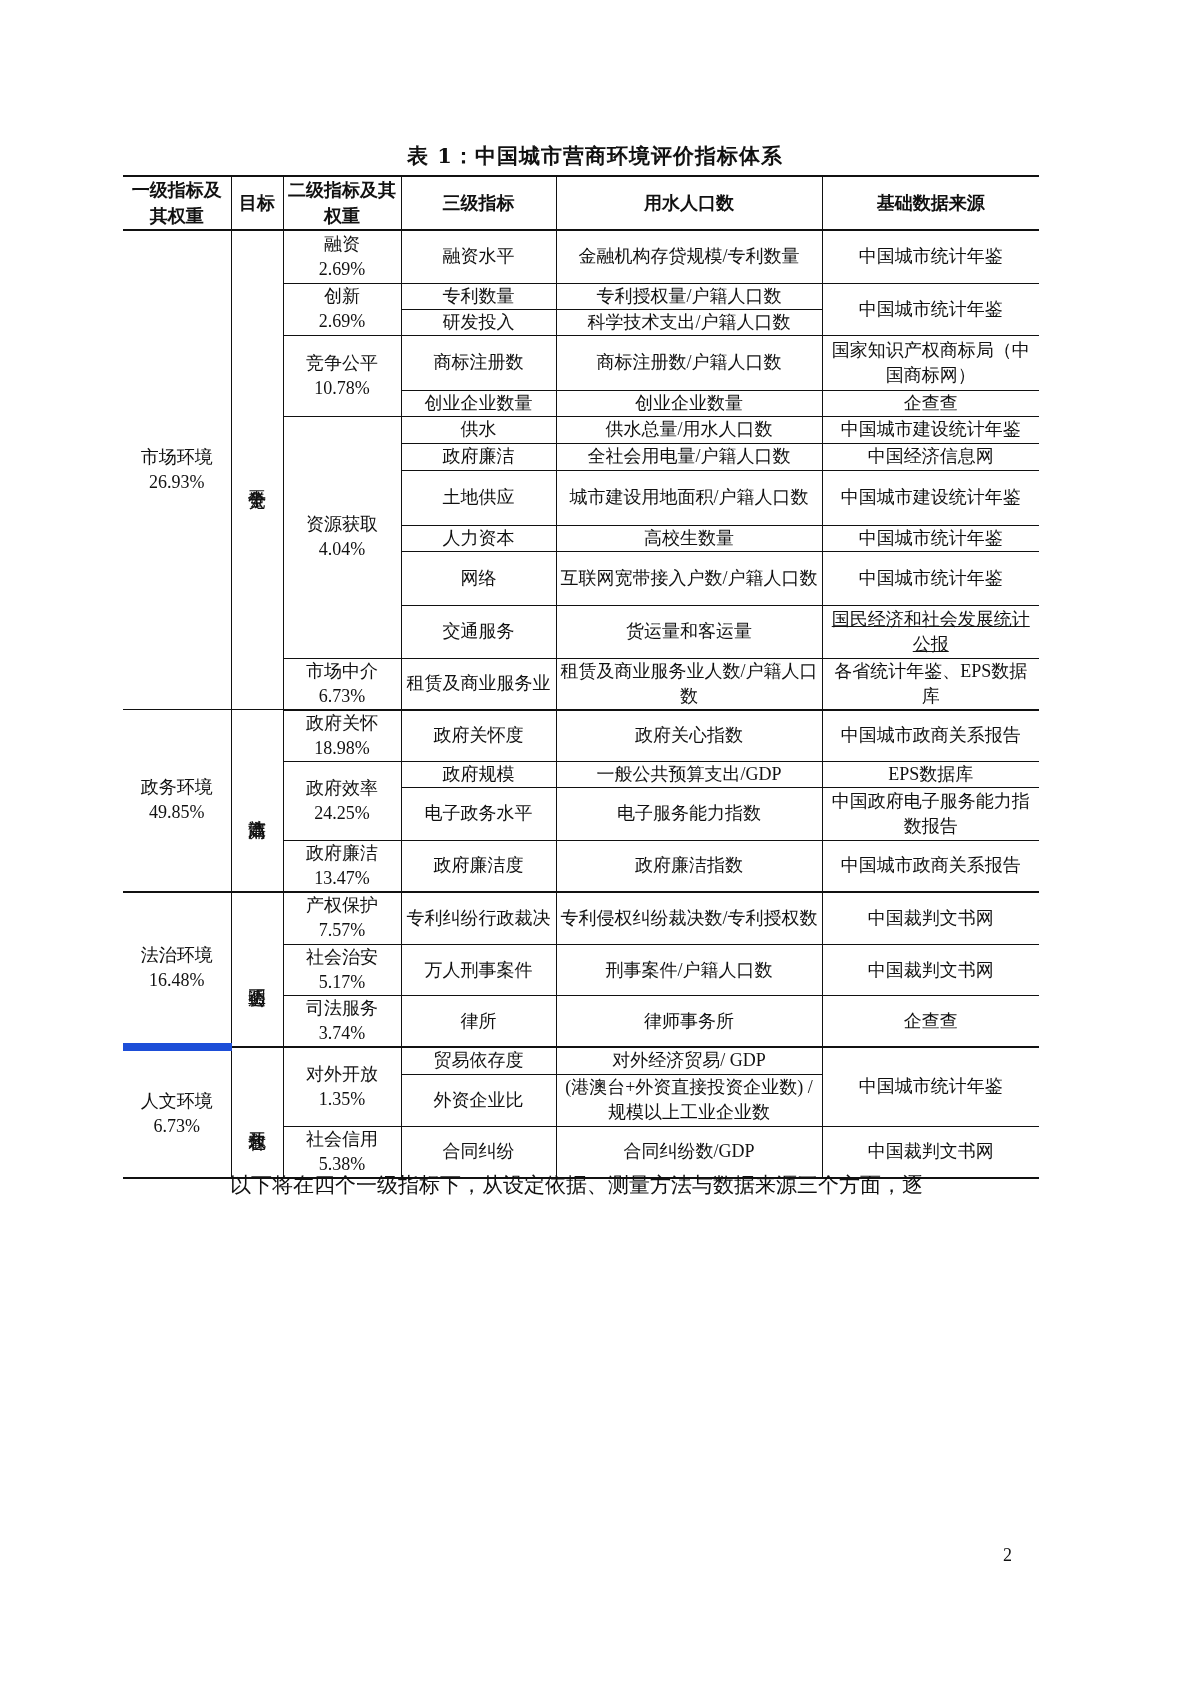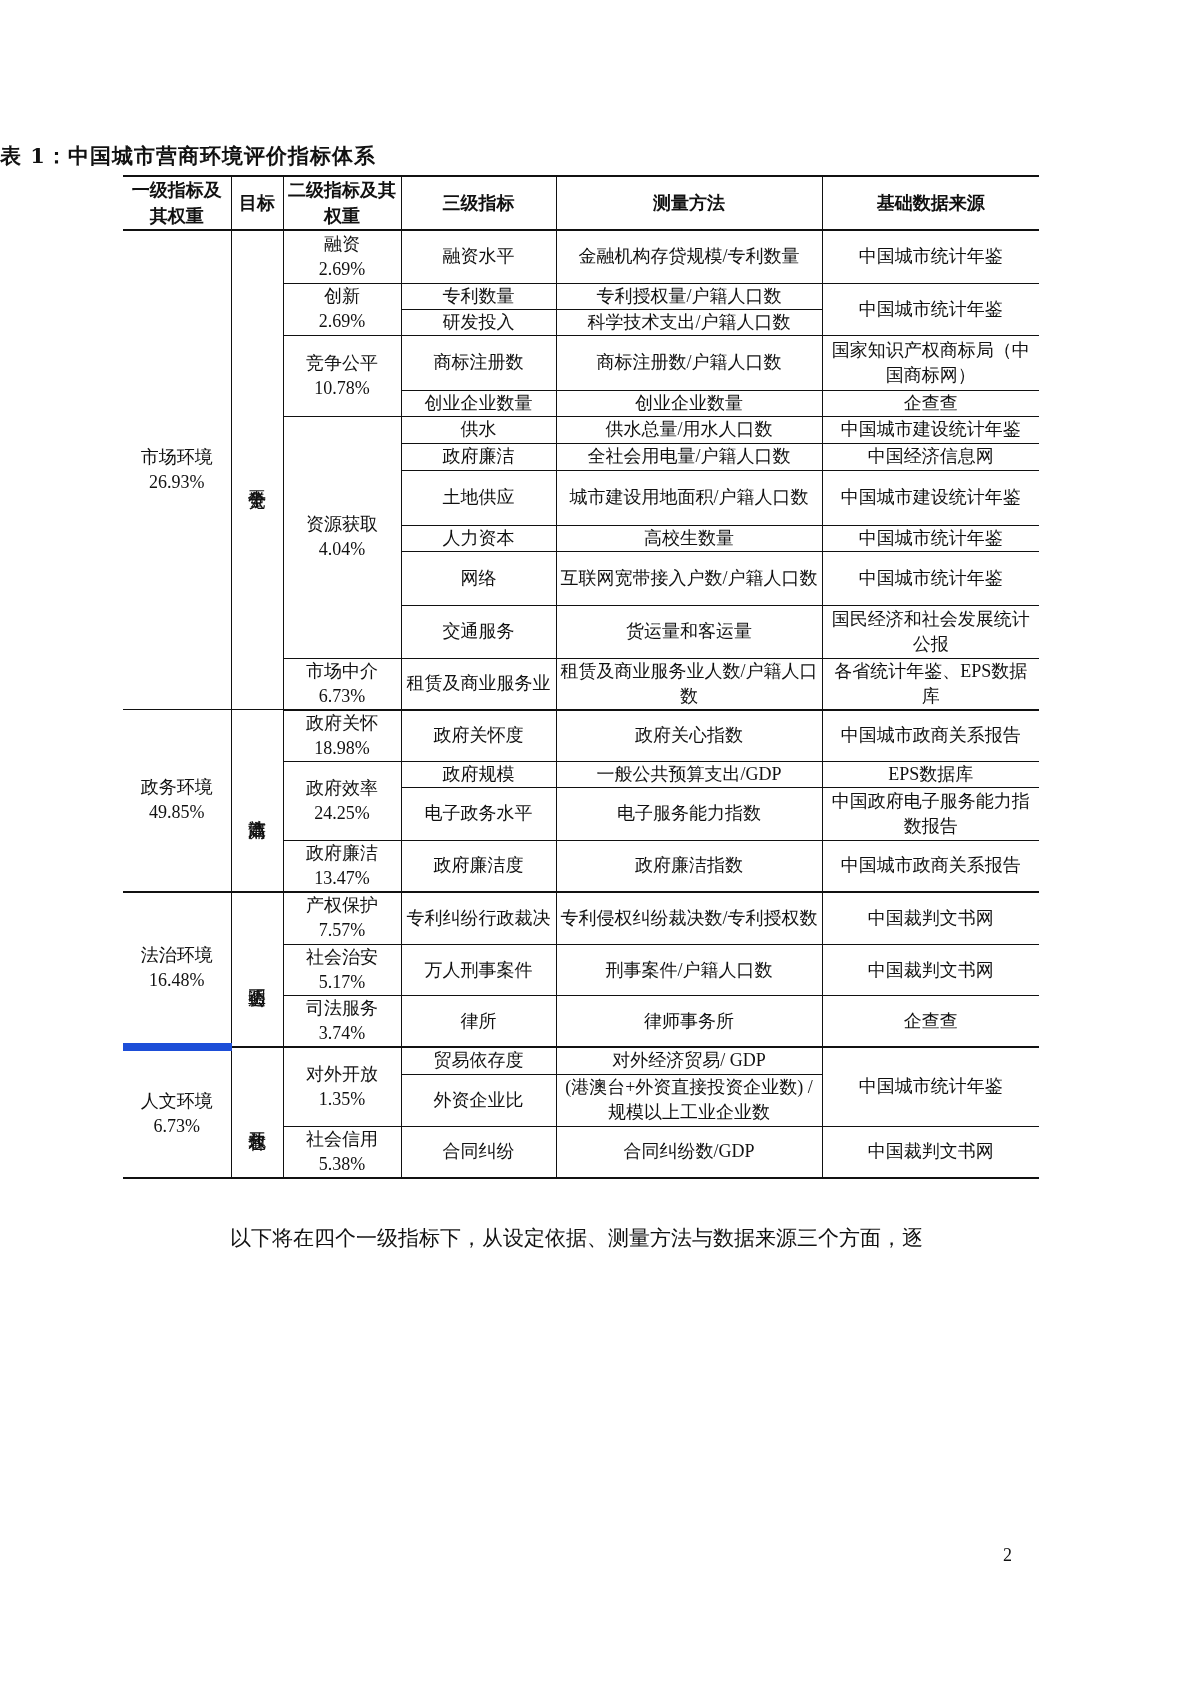--- a/index.html
+++ b/index.html
@@ -1,32 +1,32 @@
 <!DOCTYPE html>
 <html><head>
 <meta charset="utf-8">
 <style>
   html, body { margin:0; padding:0; background:#ffffff; }
   body { width:1190px; height:1684px; position:relative; overflow:hidden;
          font-family:"Liberation Serif","DejaVu Serif",serif; color:#111; }
-  .title { position:absolute; left:0; width:1190px; top:142px; text-align:left;
+  .title { position:absolute; left:0; width:1190px; top:142px; text-align:center;
            font-family:"DejaVu Serif",serif; font-weight:bold; font-size:21px; letter-spacing:1px; }
   table.idx { position:absolute; left:123px; top:175px; width:916px; border-collapse:collapse;
               table-layout:fixed; font-size:18px; }
   table.idx td, table.idx th { border:1px solid #111; text-align:center; vertical-align:middle;
               padding:0 4px; line-height:25px; }
   table.idx { border-top:2px solid #111; border-bottom:2px solid #111; }
   table.idx td:first-child, table.idx th:first-child { border-left:none; }
   table.idx td:last-child, table.idx th:last-child { border-right:none; }
   table.idx th { font-family:"DejaVu Sans",sans-serif; font-weight:bold; font-size:18px; line-height:26px; }
   tr.hdr th { border-bottom:2px solid #111; }
   tr.grp-end td { border-bottom:2px solid #111; }
   .vert { writing-mode:vertical-rl; text-orientation:upright; letter-spacing:0; font-size:18px; line-height:20px; }
-  .left { text-align:left; }
-  .para { position:absolute; left:178px; width:840px; font-size:21px; line-height:46px; top:1215px; }
+  .left { text-align:left;text-decoration:underline; }
+  .para { position:absolute; left:178px; width:840px; font-size:21px; line-height:46px; top:1162px; }
   .para .l1 { padding-left:52px; display:block; }
   .para .l2 { display:block; margin-left:-2px; }
   .pageno { position:absolute; left:1003px; top:1545px; font-size:18px; }
 </style>
 </head>
 <body>
 
 <div class="title">表 1：中国城市营商环境评价指标体系</div>
 
 <table class="idx">
@@ -37,21 +37,21 @@
     <col style="width:155px">
       <col style="width:266px">
       <col style="width:217px">
   </colgroup>
   <tbody>
       <tr class="hdr" style="height:53px">
     <th>一级指标及其权重</th>
     <th>目标</th>
     <th>二级指标及其权重</th>
     <th>三级指标</th>
-    <th>测量方法</th>
+    <th>用水人口数</th>
     <th>基础数据来源</th>
   </tr>
 
   <tr style="height:53px">
     <td rowspan="12" class="">
       <span>市场环境</span><br>
       <span>26.93%</span>
     </td>
     <td rowspan="12"><span class="vert">公平竞争</span></td>
     <td><span>融资</span><br><span>2.69%</span></td>

